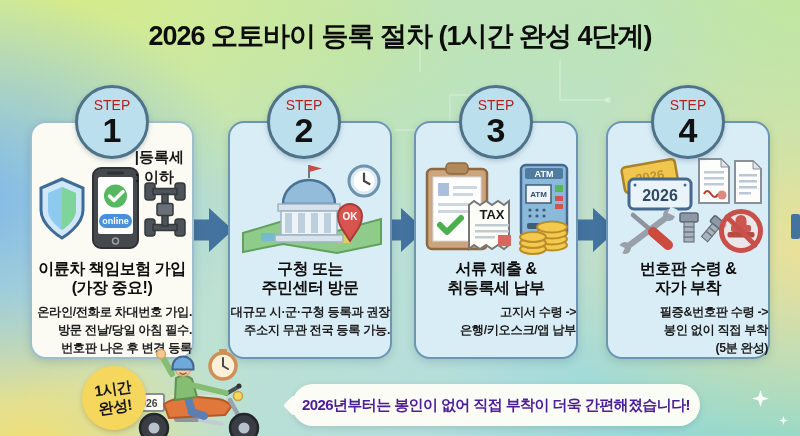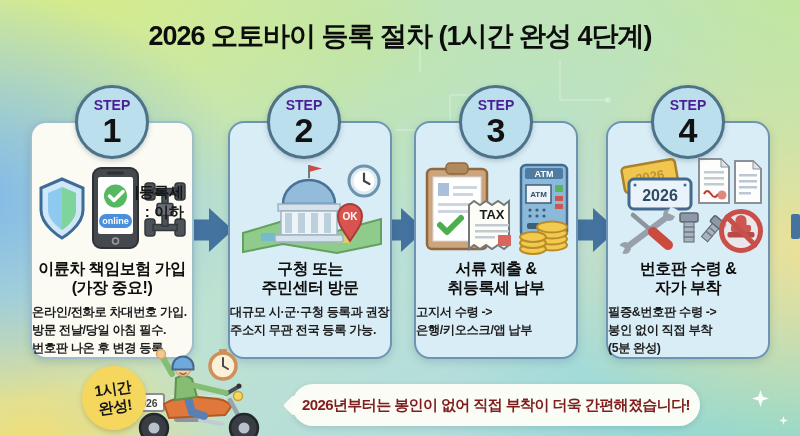--- a/index.html
+++ b/index.html
@@ -29,54 +29,54 @@
   }
   .card.first{background:#fbfbf4;border-color:#9dbecd;}
   .c1{left:30px;}.c2{left:228px;padding-left:40px;}.c3{left:414px;}.c4{left:606px;}
   .step-badge{
     position:absolute;top:85px;width:74px;height:74px;border-radius:50%;z-index:3;
     background:#bcdfee;border:3px solid #4e7389;box-sizing:border-box;
     display:flex;flex-direction:column;align-items:center;justify-content:center;
     box-shadow:0 2px 5px rgba(40,70,100,0.25);
   }
   .b1{left:75px;}.b2{left:267px;}.b3{left:459px;}.b4{left:651px;}
-  .step-badge .lbl{font-size:14px;font-weight:700;color:#4c1d95;line-height:1;}
+  .step-badge .lbl{font-size:14px;font-weight:400;color:#b91c1c;line-height:1;}
   .step-badge .num{font-size:34px;font-weight:800;color:#111;line-height:1;margin-top:1px;}
   .card-note{
-    position:absolute;top:24px;right:8px;text-align:right;z-index:2;
-    font-size:15px;font-weight:800;color:#161616;line-height:1.3;margin-top:35px;
+    position:absolute;top:24px;right:8px;z-index:2;
+    font-size:15px;font-weight:800;color:#161616;line-height:1.3;
   }
   .icon-area{position:absolute;left:5px;z-index:1;}
   .card-title{
     position:absolute;top:136px;left:0;width:100%;text-align:center;
     font-size:16px;font-weight:800;color:#0e0e0e;line-height:1.2;letter-spacing:-0.5px;white-space:nowrap;
   }
   .card-body{
-    position:absolute;top:181px;left:0;width:100%;text-align:left;
+    position:absolute;top:181px;left:0;width:100%;text-align:right;
     font-size:12.3px;font-weight:600;color:#1d1d1d;line-height:1.45;letter-spacing:-0.4px;white-space:nowrap;
   }
   .arrow{
     position:absolute;top:208px;width:50px;height:44px;background:#44739f;z-index:1;
     clip-path:polygon(0% 26%,52% 26%,52% 0%,100% 50%,52% 100%,52% 74%,0% 74%);
   }
   .a1{left:183px;}.a2{left:375px;}.a3{left:567px;}
   .arrow-fragment{position:absolute;left:791px;top:214px;width:9px;height:25px;background:#44739f;border-radius:2px;z-index:1;}
   .time-badge{
     position:absolute;left:82px;top:366px;width:64px;height:64px;border-radius:50%;z-index:4;
     background:#f5d75e;display:flex;flex-direction:column;align-items:center;justify-content:center;
     transform:rotate(-8deg);box-shadow:0 2px 5px rgba(120,90,20,0.3);
     font-size:15px;font-weight:800;color:#161616;line-height:1.2;letter-spacing:-0.5px;
   }
   .rider{position:absolute;left:126px;top:348px;z-index:3;}
   .banner{
     position:absolute;left:292px;top:384px;width:408px;height:42px;z-index:5;
     background:rgba(253,253,247,0.97);border-radius:21px;
     display:flex;align-items:center;justify-content:center;
     box-shadow:0 2px 6px rgba(30,60,90,0.15);
-    font-size:15px;font-weight:800;color:#7f1d1d;letter-spacing:-0.6px;white-space:nowrap;
+    font-size:15px;font-weight:800;color:#4c1d95;letter-spacing:-0.6px;white-space:nowrap;
   }
   .banner::before{
     content:"";position:absolute;left:-6px;top:14px;width:15px;height:15px;
     background:rgba(253,253,247,0.97);transform:rotate(45deg);border-radius:3px;z-index:-1;
   }
   .sparkle{
     position:absolute;background:rgba(255,255,255,0.95);z-index:2;
     clip-path:polygon(50% 0,62% 38%,100% 50%,62% 62%,50% 100%,38% 62%,0 50%,38% 38%);
   }
   .sp1{left:752px;top:390px;width:17px;height:17px;}

